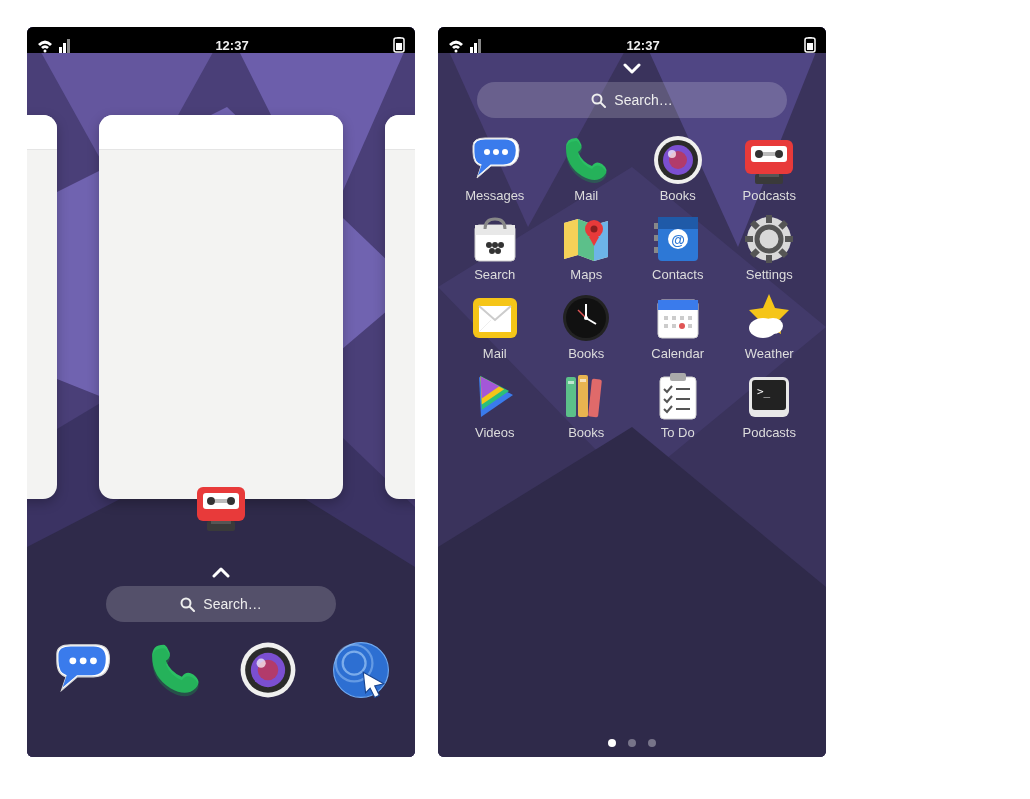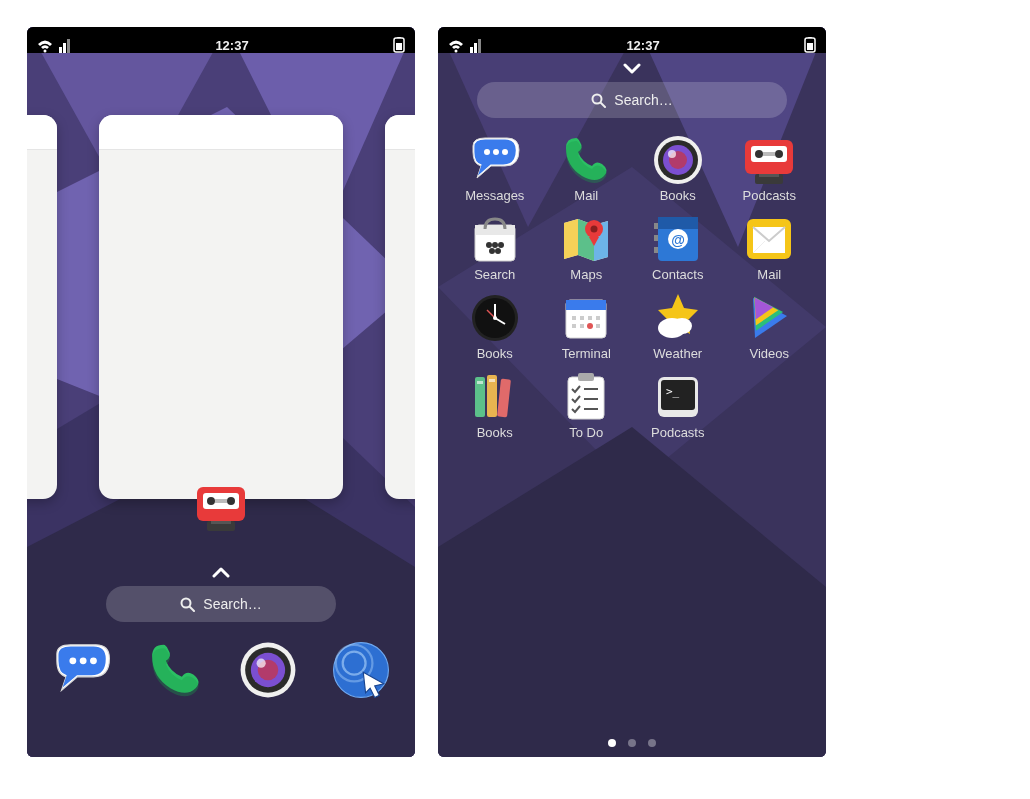--- a/index.html
+++ b/index.html
@@ -433,40 +433,48 @@
             <svg width="56" height="56" viewBox="0 0 56 56">
               <use href="#app-contacts"></use>
             </svg>
           </div>
           <span>Contacts</span>
         </div>
 
       <div class="app">
           <div class="ic">
             <svg width="56" height="56" viewBox="0 0 56 56">
+              <use href="#app-settings"></use>
+            </svg>
+          </div>
+          <span>Settings</span>
+        </div>
+      <div class="app">
+          <div class="ic">
+            <svg width="56" height="56" viewBox="0 0 56 56">
               <use href="#app-mail"></use>
             </svg>
           </div>
           <span>Mail</span>
         </div>
       <div class="app">
           <div class="ic">
             <svg width="56" height="56" viewBox="0 0 56 56">
               <use href="#app-clocks"></use>
             </svg>
           </div>
           <span>Books</span>
         </div>
       <div class="app">
           <div class="ic">
             <svg width="56" height="56" viewBox="0 0 56 56">
               <use href="#app-calendar"></use>
             </svg>
           </div>
-          <span>Terminal</span>
+          <span>Calendar</span>
         </div>
 
       <div class="app">
           <div class="ic">
             <svg width="56" height="56" viewBox="0 0 56 56">
               <use href="#app-weather"></use>
             </svg>
           </div>
           <span>Weather</span>
         </div>

